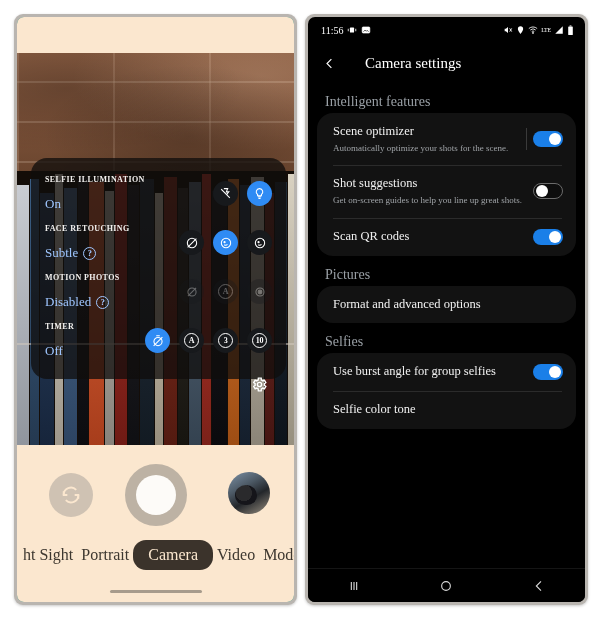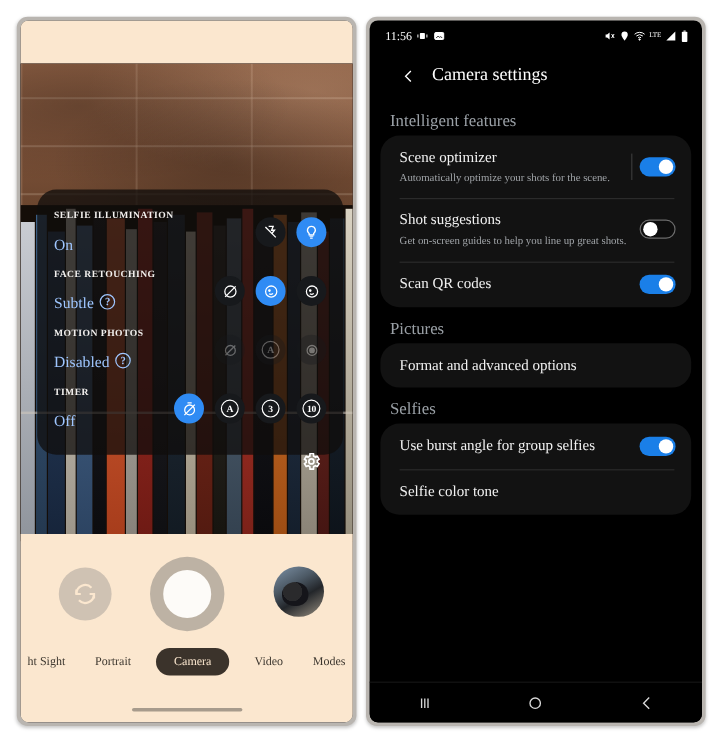--- a/index.html
+++ b/index.html
@@ -23,21 +23,21 @@
   .screen {
     position: relative;
     width: 100%; height: 100%;
     border-radius: 7px;
     overflow: hidden;
   }
   #phone-left  { left: 14px;  top: 14px; width: 283px; height: 591px; }
   #phone-right { left: 305px; top: 14px; width: 283px; height: 591px; }
 
   
-  .cam-screen { background: #404040; }
+  .cam-screen { background: #0f766e; }
 
   .cam-topbar {
     position: absolute; left: 0; top: 0; width: 100%; height: 36px;
     background: #fbe7cf;
   }
   .viewfinder {
     position: absolute; left: 0; top: 36px; width: 100%; height: 398px;
     overflow: hidden;
     background: #3a2318;
   }
@@ -88,21 +88,21 @@
     height: 49px;
     display: flex; align-items: center;
   }
   .cam-row-text { flex: 1 1 auto; }
   .cam-label {
     font-size: 8px; letter-spacing: .4px; color: #f2f0ee; font-weight: 600;
     text-transform: uppercase;
   }
   .cam-value {
     font-size: 13px; color: #9fc6ff; margin-top: 12px;
-    display: flex; gap: 5px;
+    display: flex; align-items: center; gap: 5px;
   }
   .qmark {
     width: 13px; height: 13px; border-radius: 50%;
     border: 1.2px solid #9fc6ff; color: #9fc6ff;
     font-size: 9px; line-height: 11px; text-align: center;
     display: inline-block; font-weight: 700;
   }
   .cam-opts { display: flex; align-items: center; gap: 9px; }
   .opt {
     width: 25px; height: 25px; border-radius: 50%;
@@ -159,21 +159,21 @@
     width:22px; height:20px; border-radius:50% 50% 45% 45%;
     background: radial-gradient(circle at 40% 40%, #2a2a2c 0 45%, #15151a 46% 100%);
   }
 
   .mode-bar {
     position: absolute; left: 0; top: 95px; width: 100%;
     display: flex; align-items: center; justify-content: space-between;
     padding: 0 2px;
   }
   .mode {
-    font-size: 10px; color: #3d372f; white-space: nowrap; padding: 0 4px;
+    font-size: 16px; color: #3d372f; white-space: nowrap; padding: 0 4px;
   }
   .mode.active {
     background: #3b332b; color: #fbe7cf;
     border-radius: 13px; padding: 6px 15px;
   }
   .home-indicator {
     position: absolute; left: 50%; bottom: 9px; transform: translateX(-50%);
     width: 92px; height: 3px; border-radius: 2px; background: #a79b8c;
   }
 
@@ -183,22 +183,22 @@
   .statusbar {
     height: 26px; display: flex; align-items: center;
     justify-content: space-between; padding: 0 11px 0 13px;
     font-size: 10px; color: #fff;
   }
   .sb-left { display: flex; align-items: center; gap: 4px; }
   .sb-right { display: flex; align-items: center; gap: 3px; }
   .sb-ico { display: block; }
 
   .appbar {
-    height: 40px; display: flex; align-items: center; gap: 12px;
-    padding: 0 25px;
+    height: 40px; display: flex; align-items: center; gap: 28px;
+    padding: 0 14px;
   }
   .appbar .title { font-size: 15px; color: #fff; }
 
   .settings-scroll {
     position: absolute; left: 0; top: 66px; right: 0; bottom: 34px;
     overflow: hidden;
   }
   .sec-head {
     font-size: 14px; color: #9aa0a6; padding: 11px 17px 3px 17px;
   }

